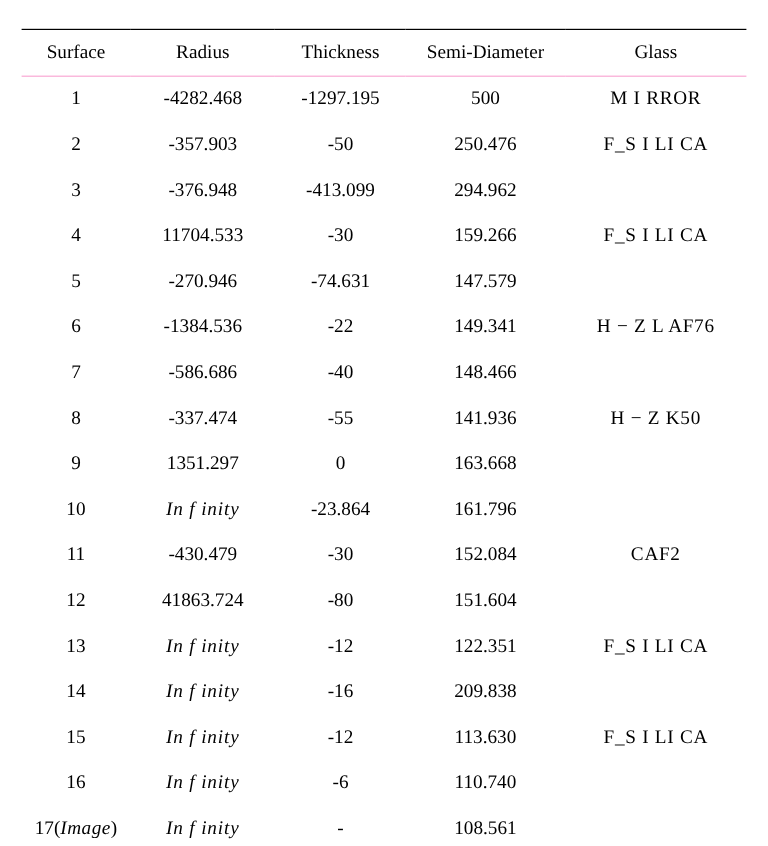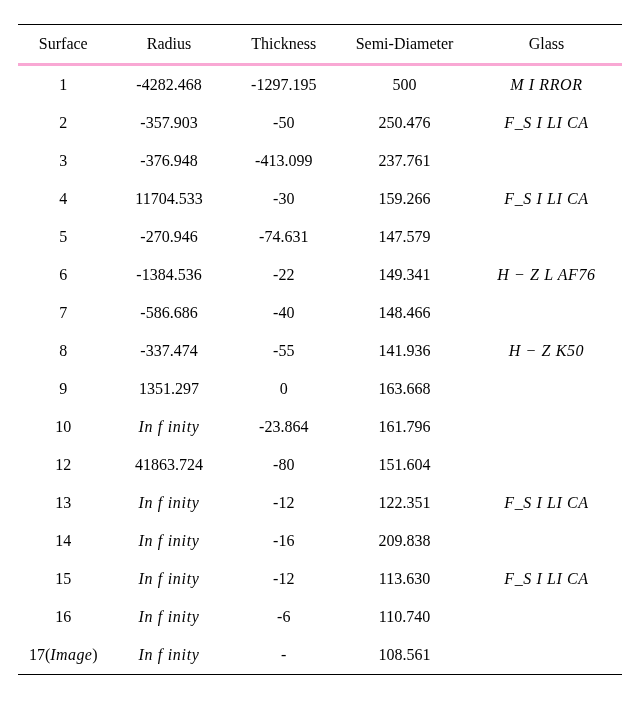--- a/index.html
+++ b/index.html
@@ -20,32 +20,32 @@
     width: 100%;
     table-layout: fixed;
   }
   th, td {
     padding: 10px 6px 10px 6px;
     text-align: center;
     font-weight: normal;
   }
   thead th {
     border-top: 1px solid #000;
-    border-bottom: 3px solid #f9a8d4;
+    border-bottom: 1px solid #f9a8d4;
   }
   tbody tr:last-child td {
     border-bottom: 1px solid #000;
   }
   .col-surface  { width: 15%; }
   .col-radius   { width: 20%; }
   .col-thick    { width: 18%; }
   .col-semi     { width: 22%; }
   .col-glass    { width: 25%; }
   .ital { font-style: italic; letter-spacing: 0.7px; }
-  .ital-glass { font-style: italic; letter-spacing: 0.6px; }
+  .ital-glass { letter-spacing: 0.6px; }
   .surface-cell .ital { letter-spacing: 0.4px; }
 </style>
 </head>
 <body>
 
 <div class="wrap">
   <table>
     <colgroup>
       <col class="col-surface">
       <col class="col-radius">
@@ -74,21 +74,21 @@
           <td class="surface-cell">2</td>
           <td>-357.903</td>
           <td>-50</td>
           <td>250.476</td>
           <td><span class="ital-glass">F_S I LI CA</span></td>
         </tr>
         <tr>
           <td class="surface-cell">3</td>
           <td>-376.948</td>
           <td>-413.099</td>
-          <td>237.761</td>
+          <td>294.962</td>
           <td></td>
         </tr>
         <tr>
           <td class="surface-cell">4</td>
           <td>11704.533</td>
           <td>-30</td>
           <td>159.266</td>
           <td><span class="ital-glass">F_S I LI CA</span></td>
         </tr>
         <tr>
@@ -127,20 +127,27 @@
           <td></td>
         </tr>
         <tr>
           <td class="surface-cell">10</td>
           <td><span class="ital">In f inity</span></td>
           <td>-23.864</td>
           <td>161.796</td>
           <td></td>
         </tr>
         <tr>
+          <td class="surface-cell">11</td>
+          <td>-430.479</td>
+          <td>-30</td>
+          <td>152.084</td>
+          <td><span class="ital-glass">CAF2</span></td>
+        </tr>
+        <tr>
           <td class="surface-cell">12</td>
           <td>41863.724</td>
           <td>-80</td>
           <td>151.604</td>
           <td></td>
         </tr>
         <tr>
           <td class="surface-cell">13</td>
           <td><span class="ital">In f inity</span></td>
           <td>-12</td>

